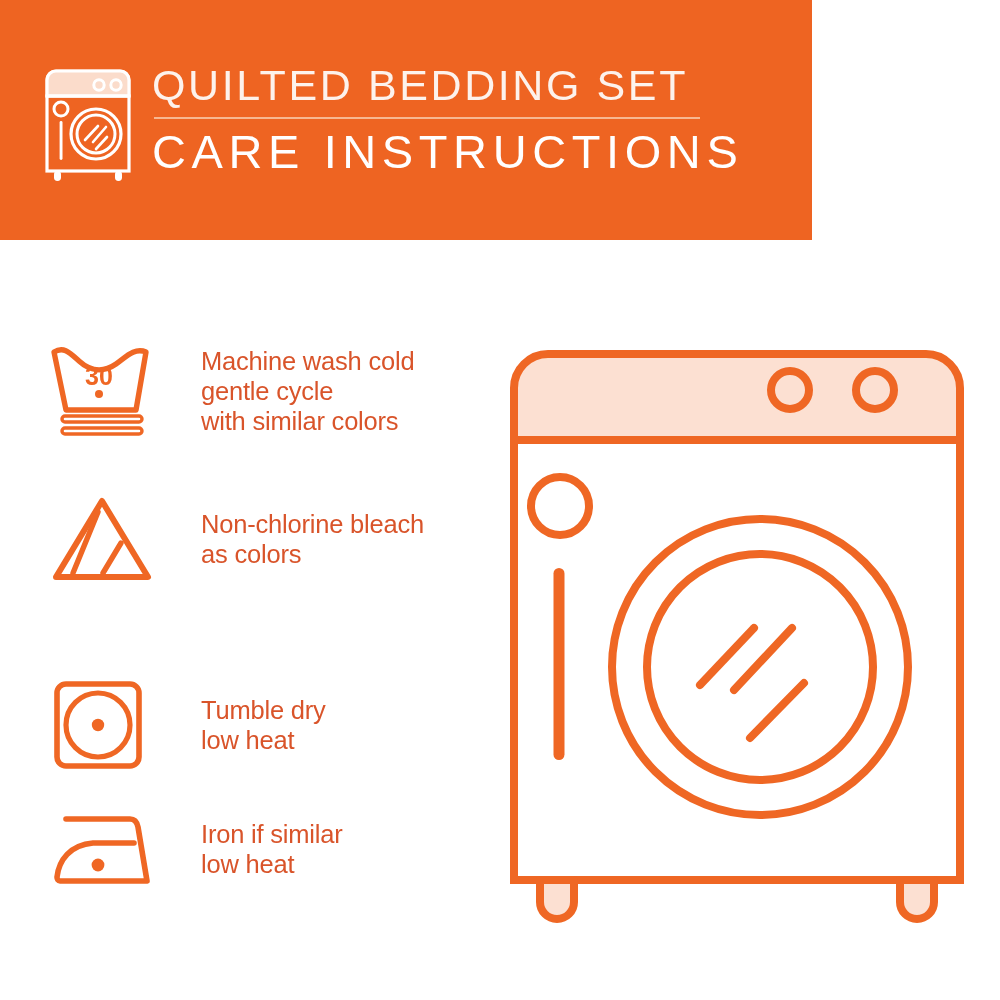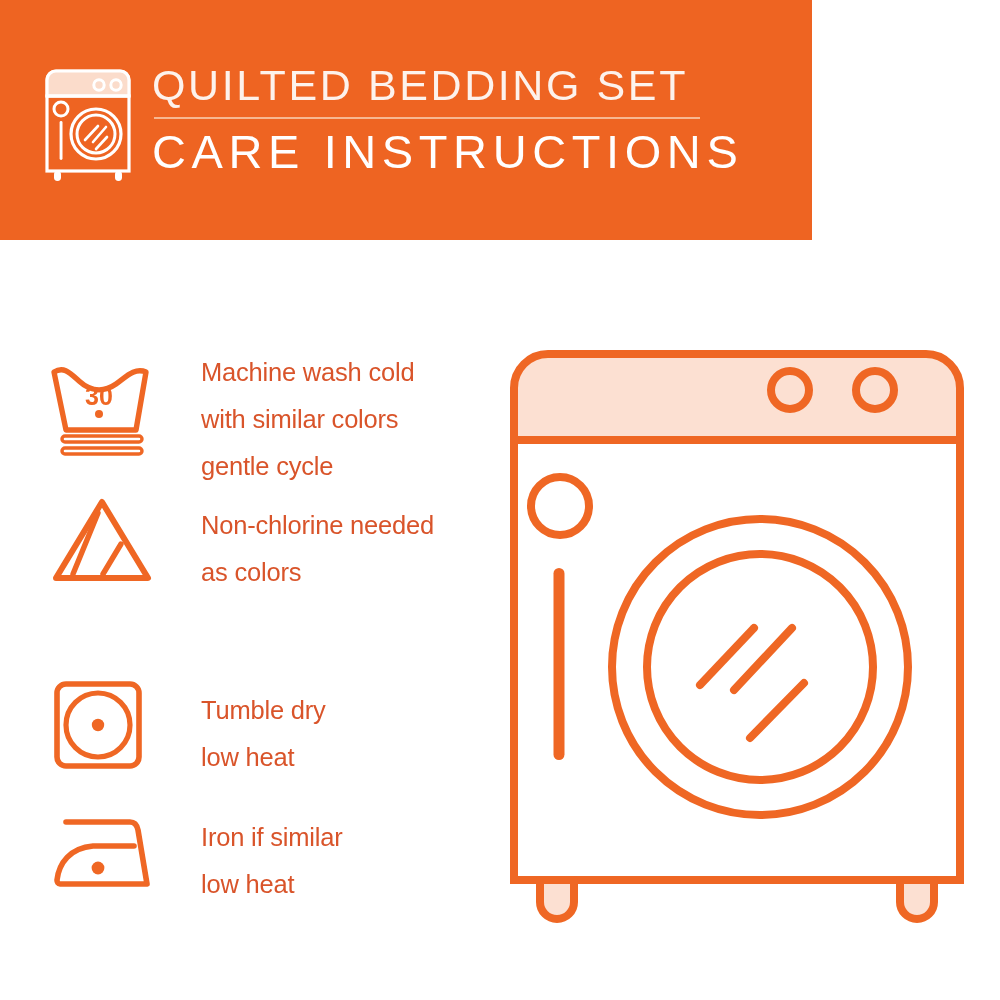--- a/index.html
+++ b/index.html
@@ -104,21 +104,21 @@
   }
   .care-text {
     color: #d9542a;
     font-size: 25.5px;
     line-height: 30px;
     font-weight: 500;
     letter-spacing: -0.2px;
     margin-left: 35px;
     font-family: "Liberation Sans", sans-serif;
   }
-  .care-text .line { display: block; white-space: nowrap; margin-top: 17px; }
+  .care-text .line { display: block; white-space: nowrap; }
 
   #care-row-wash   { top: 100px; }
   #care-row-bleach { top: 253px; }
   #care-row-dry    { top: 435px; }
   #care-row-iron   { top: 565px; }
 
   
   #washing-machine-illustration {
     position: absolute;
     left: 492px;
@@ -180,35 +180,35 @@
           <text x="51" y="45" font-family="'Liberation Sans', sans-serif" font-size="25" font-weight="700" fill="#ef6724" text-anchor="middle">30</text>
 
           <circle cx="51" cy="54" r="4" fill="#ef6724"></circle>
 
           <rect x="14" y="76" width="80" height="6" rx="3" fill="none" stroke="#ef6724" stroke-width="3.4"></rect>
           <rect x="14" y="88" width="80" height="6" rx="3" fill="none" stroke="#ef6724" stroke-width="3.4"></rect>
         </svg>
       </div>
       <div class="care-text">
         <span class="line">Machine wash cold</span>
+        <span class="line">gentle cycle</span>
         <span class="line">with similar colors</span>
-        <span class="line">gentle cycle</span>
       </div>
     </div>
 
     <div class="care-row" id="care-row-bleach">
       <div class="care-symbol">
         <svg width="108" height="92" viewBox="0 0 108 92">
           <path d="M54 8 L 100 84 L 8 84 Z" fill="none" stroke="#ef6724" stroke-width="6" stroke-linejoin="round"></path>
           <line x1="50" y1="19" x2="25" y2="80" stroke="#ef6724" stroke-width="5.4" stroke-linecap="round"></line>
           <line x1="73" y1="50" x2="55" y2="80" stroke="#ef6724" stroke-width="5.4" stroke-linecap="round"></line>
         </svg>
       </div>
       <div class="care-text">
-        <span class="line">Non-chlorine needed</span>
+        <span class="line">Non-chlorine bleach</span>
         <span class="line">as colors</span>
       </div>
     </div>
 
     <div class="care-row" id="care-row-dry">
       <div class="care-symbol">
         <svg width="100" height="100" viewBox="0 0 100 100">
           <rect x="9" y="9" width="82" height="82" rx="9" fill="none" stroke="#ef6724" stroke-width="5.6"></rect>
           <circle cx="50" cy="50" r="32" fill="none" stroke="#ef6724" stroke-width="5.2"></circle>
           <circle cx="50" cy="50" r="6.2" fill="#ef6724"></circle>

